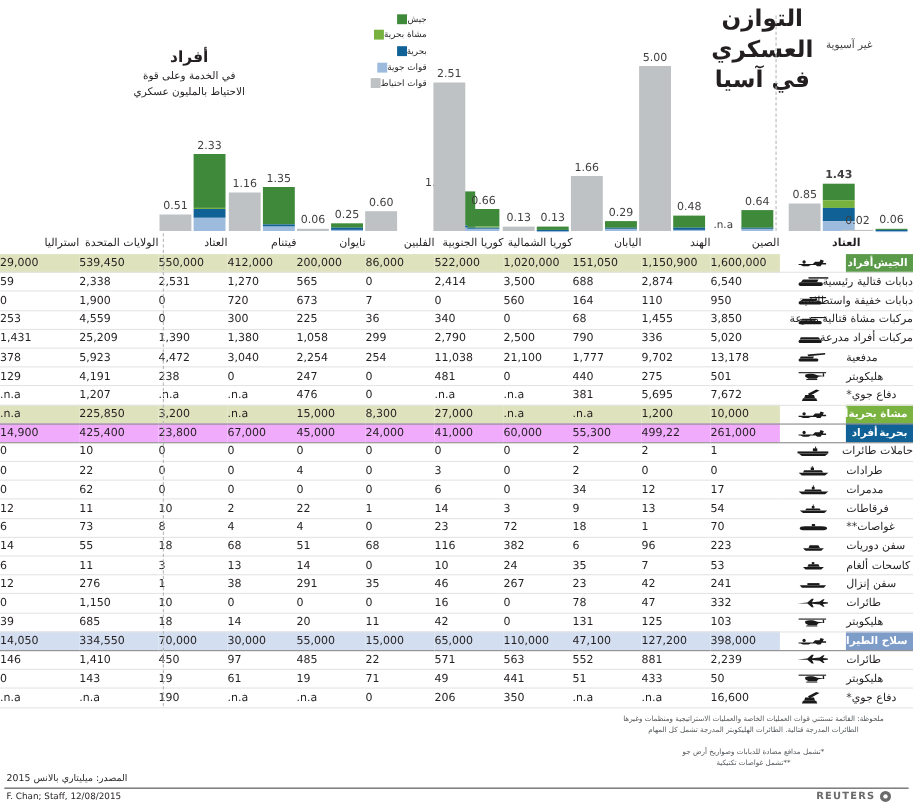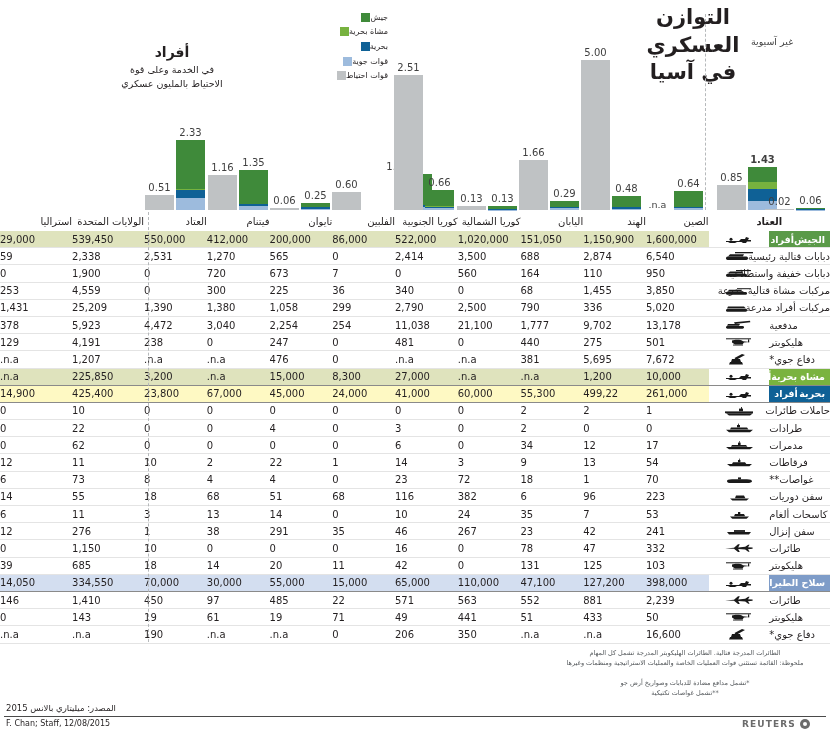--- a/index.html
+++ b/index.html
@@ -81,21 +81,21 @@
   tr.head-row td{border-bottom:none;height:19px;}
   .hdr-country{font-size:9.5px;text-align:right;padding:0;white-space:nowrap;color:#231f20;}
   .hdr-etad{font-size:11.5px;font-weight:bold;text-align:center;color:#231f20;}
 
   
   .sec-army .c-lab{background:#5a9a48;color:#fff;font-weight:bold;}
   .sec-army .c-num{background:#dfe3bd;}
   .sec-marine .c-lab{background:#7ab33f;color:#fff;font-weight:bold;}
   .sec-marine .c-num{background:#dfe3bd;}
   .sec-navy .c-lab{background:#0f6196;color:#fff;font-weight:bold;}
-  .sec-navy .c-num{background:#fef9c3;}
+  .sec-navy .c-num{background:#f0abfc;}
   .sec-air .c-lab{background:#7e9cc8;color:#fff;font-weight:bold;}
   .sec-air .c-num{background:#d3def0;}
 
   tr.sec-marine td, tr.sec-navy td, tr.sec-air td{border-top:1px solid #8a8a8a;border-bottom:1px solid #8a8a8a;}
   tr.sec-army td{border-bottom:1px solid #e4e4e4;}
 
   .lab-split{display:flex;justify-content:space-between;align-items:center;padding:0 5px;}
   .lab-split span{font-size:9.5px;}
 
   
@@ -834,22 +834,22 @@
             <td class="c-num">190</td>
             <td class="c-num wide">n.a.</td>
             <td class="c-num wide">n.a.</td>
           </tr>
         </tbody>
     </table>
   <div class="tdivider"></div>
     </div>
 
   <div class="notes">
+    <div>ملحوظة: القائمة تستثني قوات العمليات الخاصة والعمليات الاستراتيجية ومنظمات وغيرها</div>
     <div>الطائرات المدرجة قتالية. الطائرات الهليكوبتر المدرجة تشمل كل المهام</div>
-    <div>ملحوظة: القائمة تستثني قوات العمليات الخاصة والعمليات الاستراتيجية ومنظمات وغيرها</div>
   </div>
   <div class="notes2">
     <div>*تشمل مدافع مضادة للدبابات وصواريخ أرض جو</div>
     <div>**تشمل غواصات تكتيكية</div>
   </div>
 
   <div class="source">المصدر: ميليتاري بالانس 2015</div>
   <div class="footrule"></div>
   <div class="credit">F. Chan; Staff, 12/08/2015</div>
   <div class="reuters">

